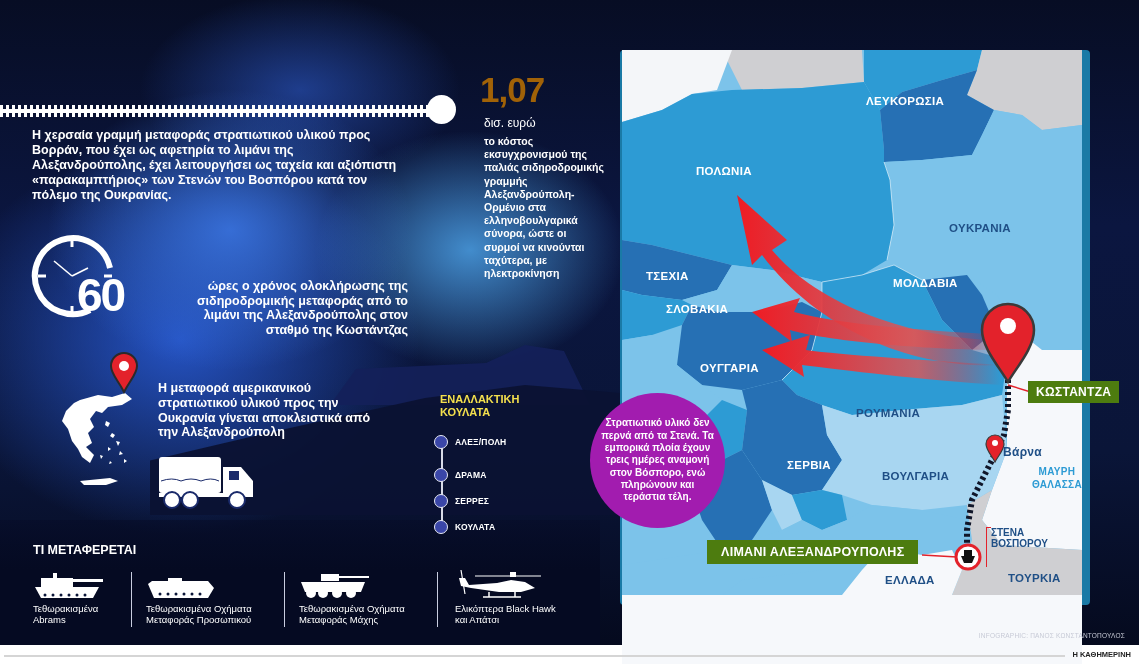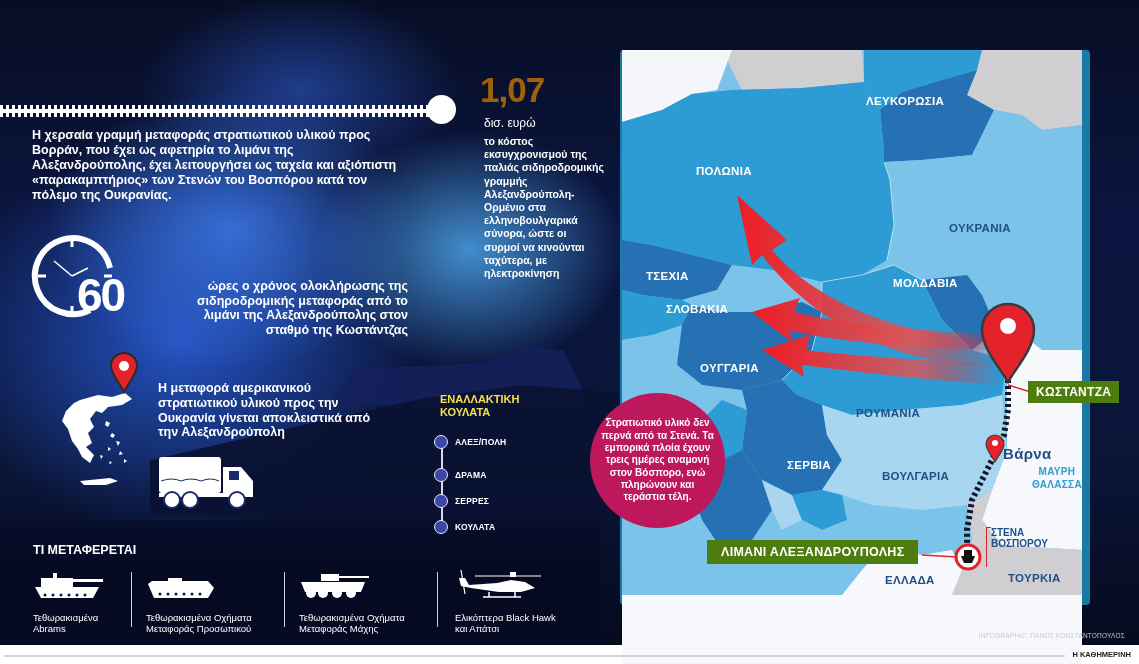--- a/index.html
+++ b/index.html
@@ -73,21 +73,21 @@
   .alt-title { position: absolute; left: 440px; top: 393px; color: #f4e04d; font-size: 11px; line-height: 12.5px; font-weight: bold; }
   .route-line { position: absolute; left: 441px; top: 441px; width: 2px; height: 87px; background: #d8dbe8; }
   .route-stop { position: absolute; left: 434px; display: flex; align-items: center; }
   .route-stop .node { width: 14px; height: 14px; border-radius: 50%; background: #3a46a8; border: 1.5px solid #e8eaf4; }
   .route-stop .lbl { margin-left: 7px; color: #fff; font-size: 8.5px; font-weight: bold; letter-spacing: 0.2px; }
 
   
   .transport-title { position: absolute; left: 33px; top: 543px; color: #fff; font-size: 12.5px; font-weight: bold; }
   .vehicle { position: absolute; top: 568px; }
   .vehicle svg { display: block; }
-  .vehicle .cap { color: #fff; font-size: 9.5px; line-height: 10.5px; margin-top: 13px; }
+  .vehicle .cap { color: #fff; font-size: 9.5px; line-height: 10.5px; margin-top: 4px; }
   .vdiv { position: absolute; top: 572px; width: 1px; height: 55px; background: #c9cde0; }
 
   
   .map-frame {
     position: absolute; left: 620px; top: 50px; width: 470px; height: 555px;
     background: #1a7aa6; border-radius: 4px;
   }
   .map {
     position: absolute; left: 622px; top: 50px; width: 460px; height: 614px;
     overflow: hidden; background: #f6f8fb;
@@ -100,21 +100,21 @@
   .red-tag {
     position: absolute; background: #4d7c0f; color: #fff; font-weight: 900; font-size: 12px;
     padding: 4px 8px; letter-spacing: 0.3px; white-space: nowrap;
   }
   .strait-callout { position: absolute; left: 991px; top: 527px; color: #1f4f86; font-size: 10px; font-weight: bold; line-height: 11px; }
   .strait-bracket { position: absolute; left: 986px; top: 527px; width: 1px; height: 40px; background: #e3222b; }
   .strait-bracket::before { content: ""; position: absolute; left: 0; top: 0; width: 5px; height: 1px; background: #e3222b; }
 
   .red-circle {
     position: absolute; left: 590px; top: 393px; width: 135px; height: 135px; border-radius: 50%;
-    background: #be185d; color: #fff; font-size: 10px; line-height: 12.3px; font-weight: bold;
+    background: #a21caf; color: #fff; font-size: 10px; line-height: 12.3px; font-weight: bold;
     display: flex; align-items: center; justify-content: center; text-align: center; padding: 10px;
   }
 
   .credit { position: absolute; right: 14px; top: 632px; color: #c7cad6; font-size: 6.5px; letter-spacing: 0.2px; }
   .footer-line { position: absolute; left: 4px; right: 74px; top: 655px; height: 2px; background: #d5d5d5; }
   .footer-brand { position: absolute; right: 8px; top: 650px; font-size: 7.5px; color: #222; font-weight: bold; }
 </style>
 </head>
 <body>
 
@@ -358,21 +358,21 @@
   <div class="map-label ml-d" style="left:327px;top:172px">ΟΥΚΡΑΝΙΑ</div>
   <div class="map-label ml-w" style="left:24px;top:220px">ΤΣΕΧΙΑ</div>
   <div class="map-label ml-w" style="left:271px;top:227px">ΜΟΛΔΑΒΙΑ</div>
   <div class="map-label ml-w" style="left:44px;top:253px">ΣΛΟΒΑΚΙΑ</div>
   <div class="map-label ml-w" style="left:78px;top:312px">ΟΥΓΓΑΡΙΑ</div>
   <div class="map-label ml-d" style="left:234px;top:357px">ΡΟΥΜΑΝΙΑ</div>
   <div class="map-label ml-w" style="left:165px;top:409px">ΣΕΡΒΙΑ</div>
   <div class="map-label ml-d" style="left:260px;top:420px">ΒΟΥΛΓΑΡΙΑ</div>
   <div class="map-label ml-d" style="left:263px;top:524px">ΕΛΛΑΔΑ</div>
   <div class="map-label ml-d" style="left:386px;top:522px">ΤΟΥΡΚΙΑ</div>
-  <div class="map-label ml-d" style="left:381px;top:395px;font-weight:bold;font-size:15px">Βάρνα</div>
+  <div class="map-label ml-d" style="left:381px;top:395px;font-weight:bold;font-size:12px">Βάρνα</div>
   <div class="map-label" style="left:410px;top:415px;color:#2d9bd4;font-size:10px;line-height:13px;text-align:center">
     <div>ΜΑΥΡΗ</div>
     <div>ΘΑΛΑΣΣΑ</div>
   </div>
 </div>
 
 <div class="strait-bracket"></div>
 <div class="strait-callout">
   <div>ΣΤΕΝΑ</div>
   <div>ΒΟΣΠΟΡΟΥ</div>

